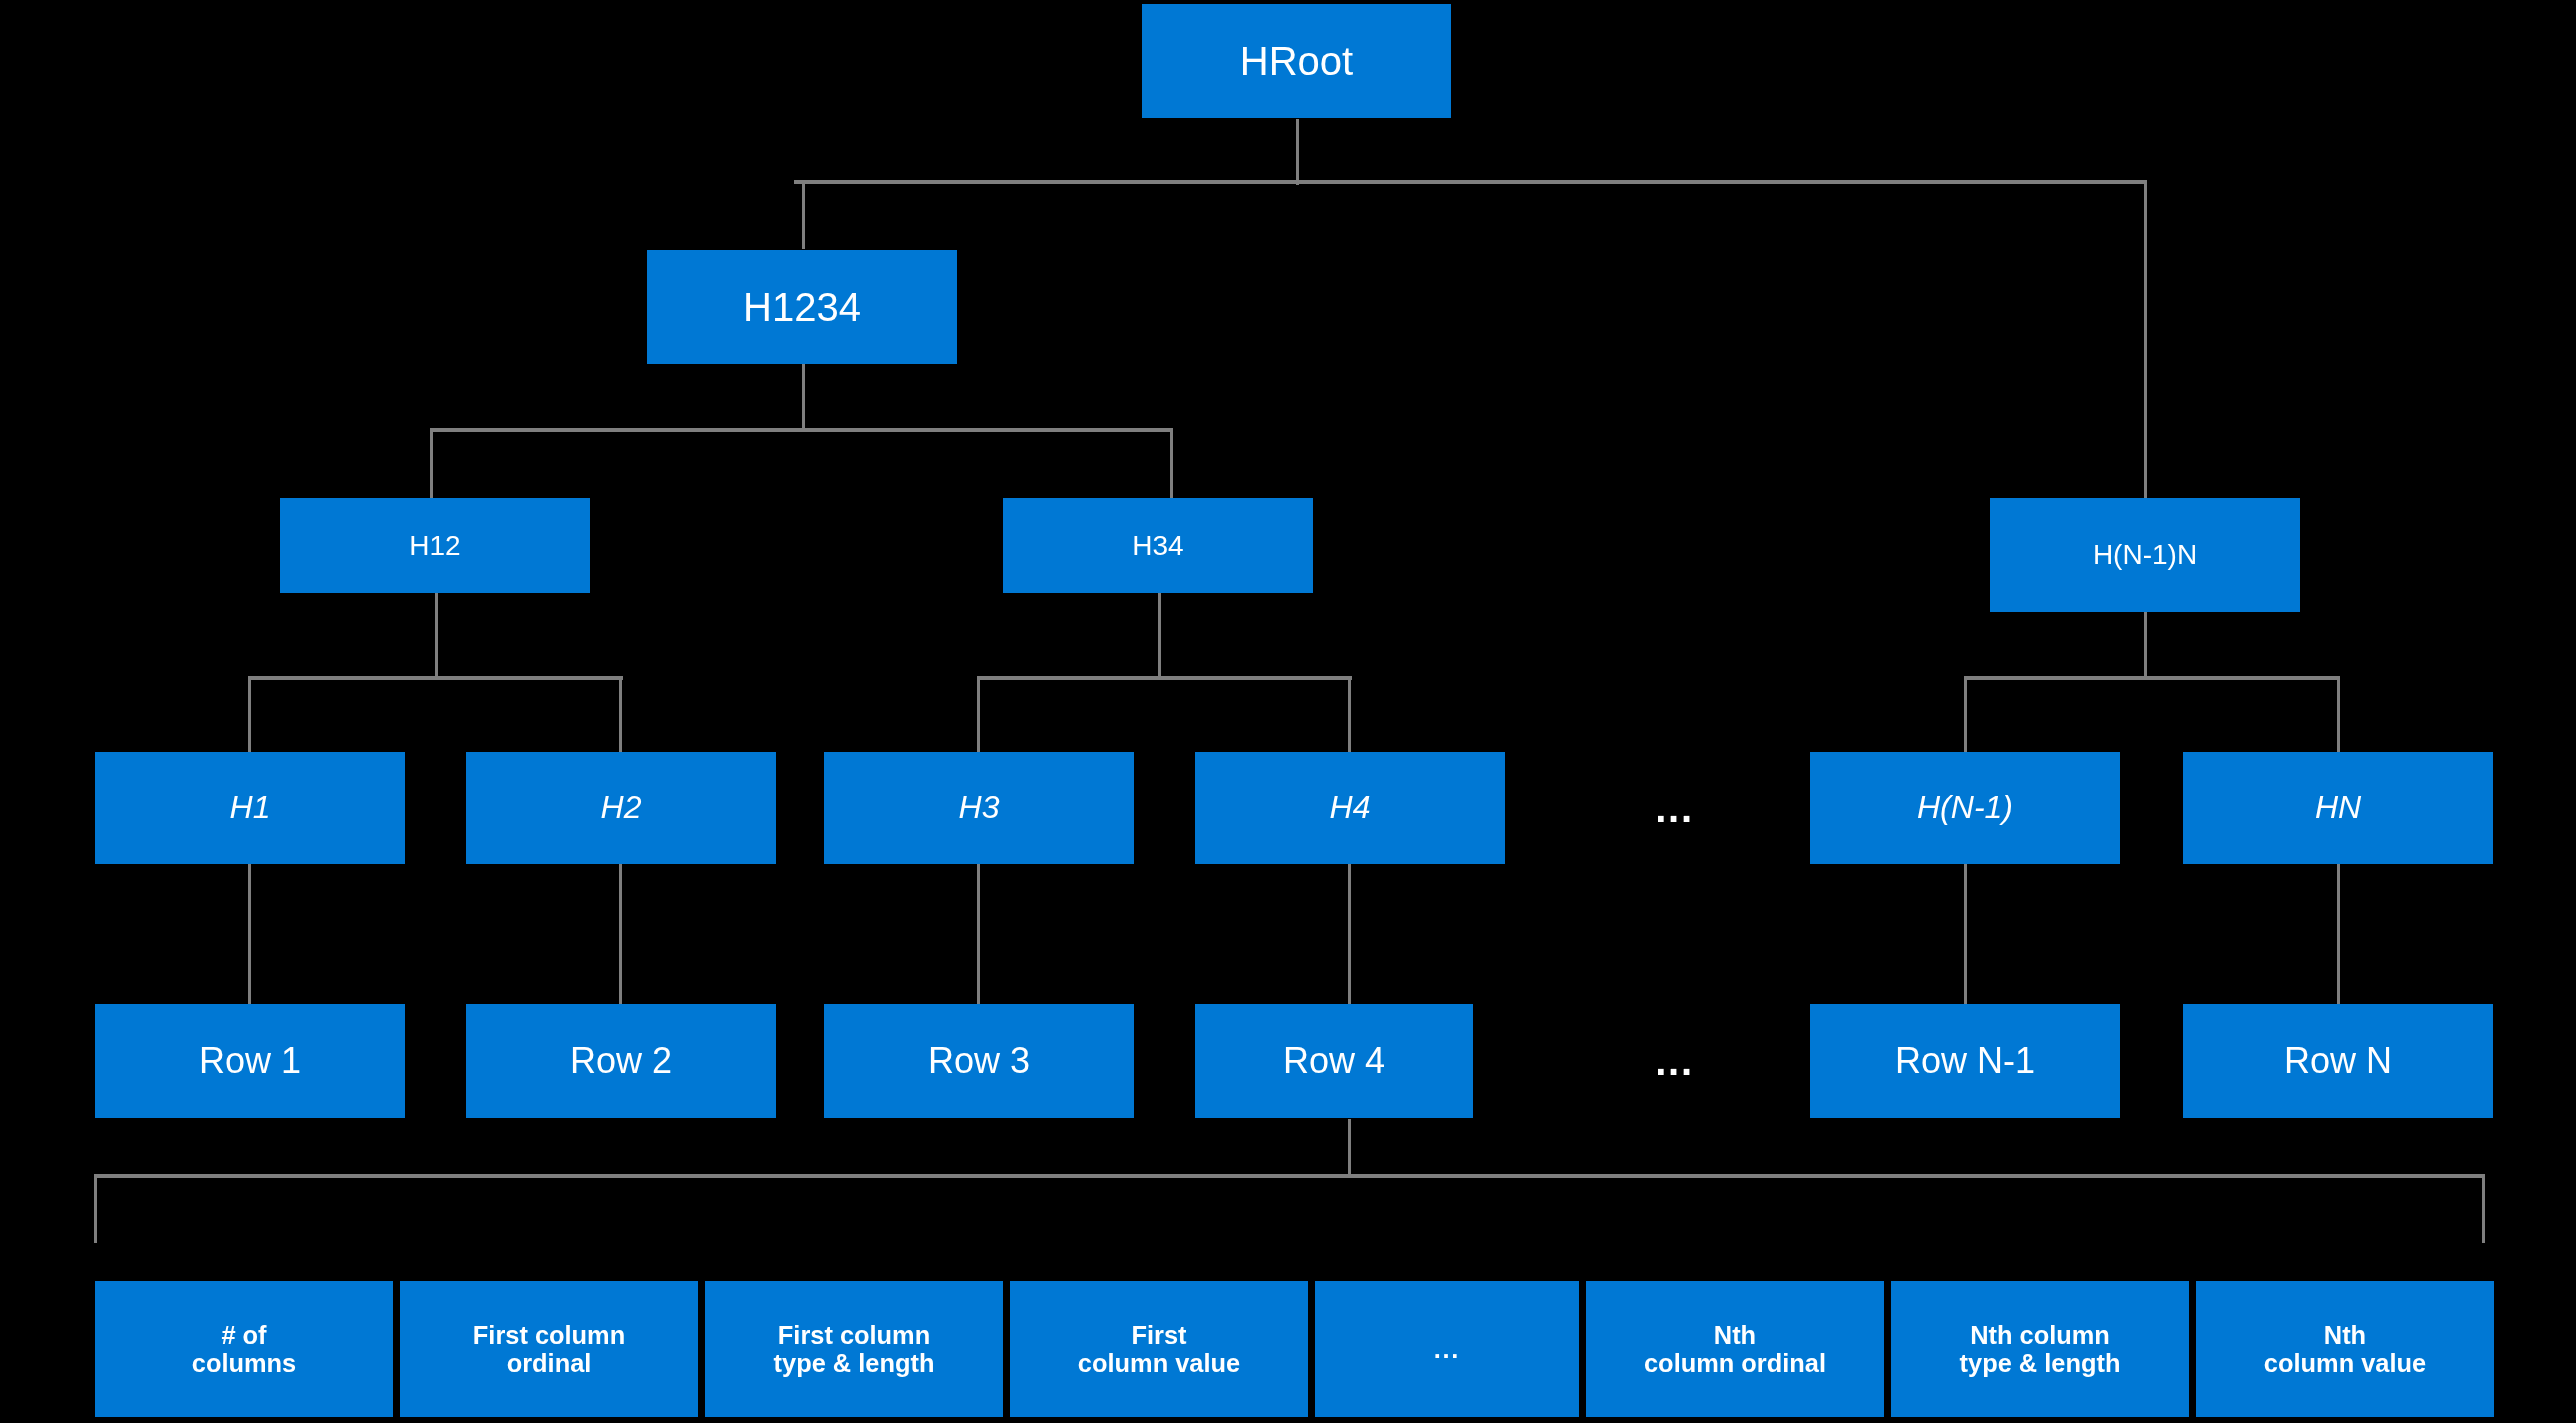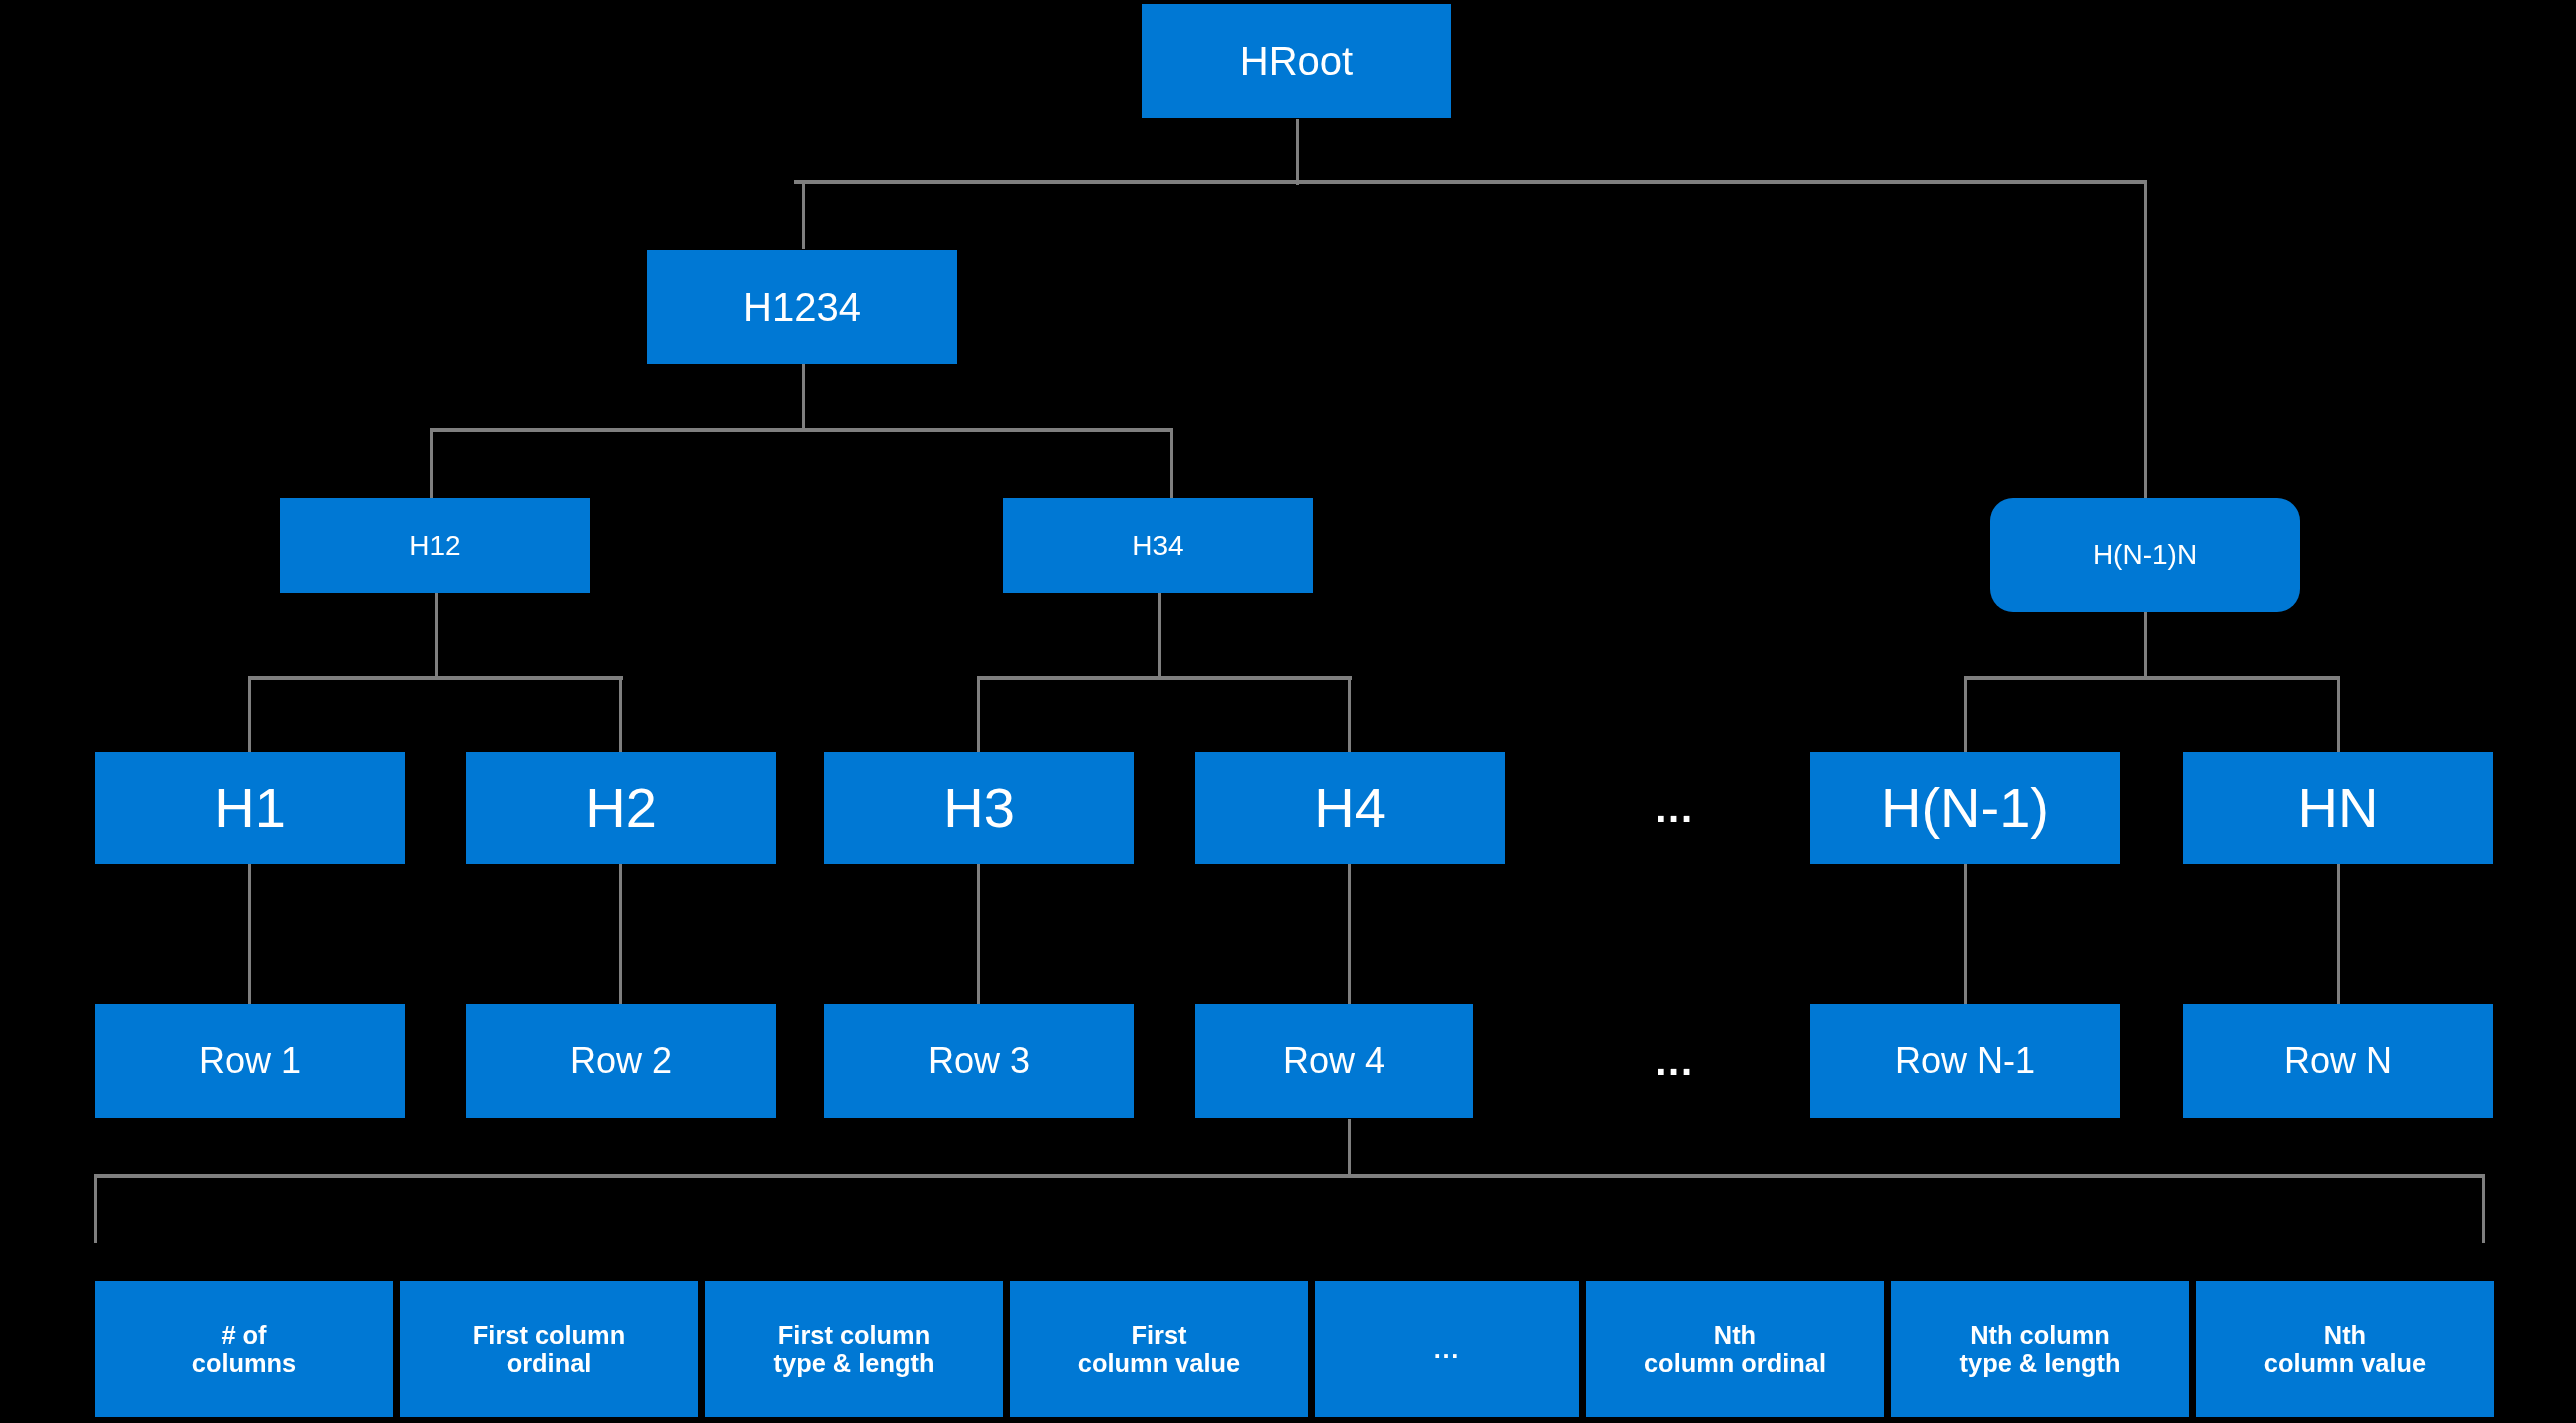--- a/index.html
+++ b/index.html
@@ -24,21 +24,21 @@
     justify-content: center;
     text-align: center;
     box-sizing: border-box;
     line-height: 1.12;
     font-weight: 400;
     z-index: 3;
   }
   .node.lvl-root   { font-size: 40px; }
   .node.lvl-2      { font-size: 40px; }
   .node.lvl-3      { font-size: 28px; }
-  .node.lvl-4      { font-size: 56px; }
+  .node.lvl-4      { font-size: 32px; font-style: italic; }
   .node.lvl-row    { font-size: 36px; }
   .node.lvl-col    { font-size: 25.4px; font-weight: 700; padding: 0 5.1px; }
   .ellipsis {
     position: absolute;
     color: #ffffff;
     font-size: 40px;
     font-weight: 700;
     display: flex;
     align-items: center;
     justify-content: center;
@@ -99,21 +99,21 @@
   <div class="line hline" style="left:94px; top:1174px; width:2391px;"></div>
   <div class="line vline" style="left:94px; top:1174px; height:69px;"></div>
   <div class="line vline" style="left:2482px; top:1174px; height:69px;"></div>
 
   <div class="node lvl-root" style="left:1142px; top:4.2px; width:309px; height:114px;">HRoot</div>
 
   <div class="node lvl-2" style="left:647px; top:250px; width:310px; height:114px;">H1234</div>
 
   <div class="node lvl-3" style="left:280px; top:498px; width:310px; height:95px;">H12</div>
   <div class="node lvl-3" style="left:1003px; top:498px; width:310px; height:95px;">H34</div>
-  <div class="node lvl-3" style="left:1990px; top:498px; width:310px; height:114px;border-radius:23px;">H(N-1)N</div>
+  <div class="node lvl-3" style="left:1990px; top:498px; width:310px; height:114px;">H(N-1)N</div>
 
   <div class="node lvl-4" style="left:95px; top:752px; width:310px; height:112px;">H1</div>
   <div class="node lvl-4" style="left:466px; top:752px; width:310px; height:112px;">H2</div>
   <div class="node lvl-4" style="left:824px; top:752px; width:310px; height:112px;">H3</div>
   <div class="node lvl-4" style="left:1195px; top:752px; width:310px; height:112px;">H4</div>
   <div class="ellipsis" style="left:1590px; top:752px; width:169px; height:112px;">...</div>
   <div class="node lvl-4" style="left:1810px; top:752px; width:310px; height:112px;">H(N-1)</div>
   <div class="node lvl-4" style="left:2183px; top:752px; width:310px; height:112px;">HN</div>
 
   <div class="node lvl-row" style="left:95px; top:1004px; width:310px; height:114px;">Row 1</div>

